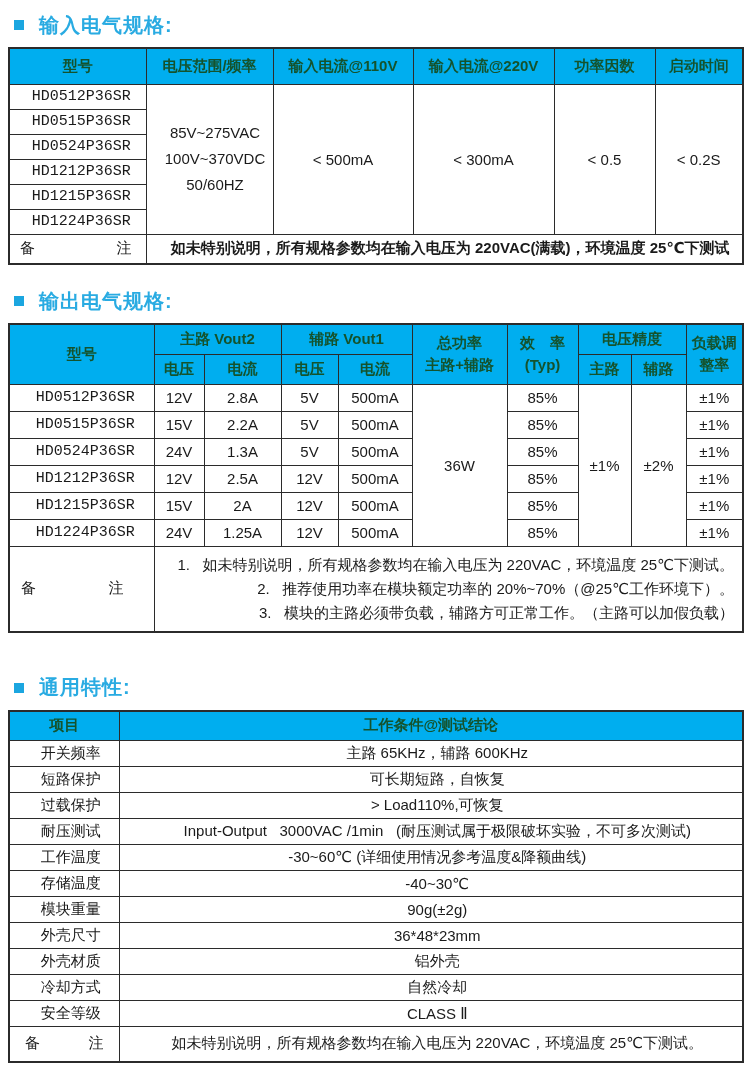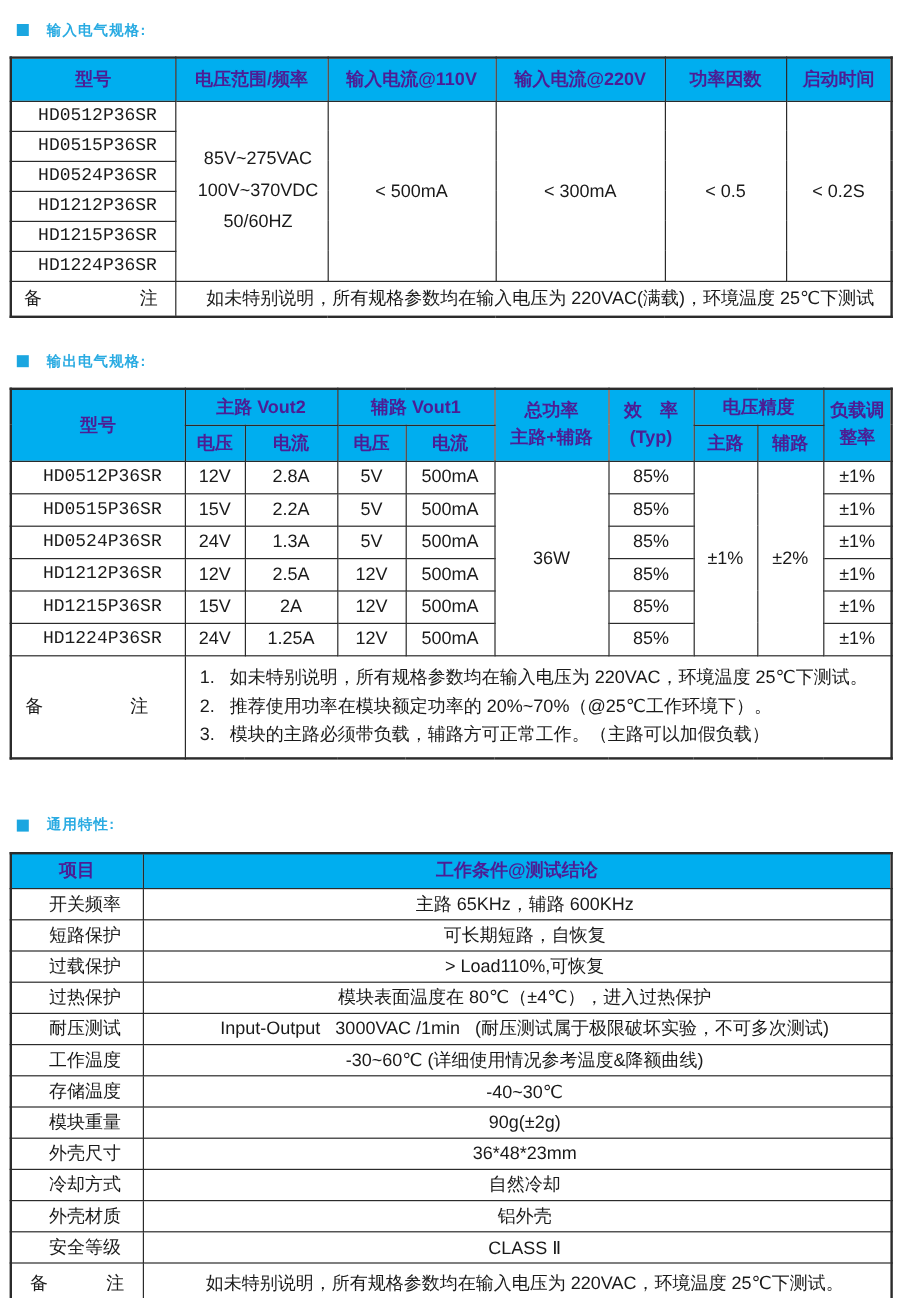--- a/index.html
+++ b/index.html
@@ -21,21 +21,21 @@
     margin-bottom: 11px;
   }
   .section-title .bullet {
     width: 10px; height: 10px;
     background: #1ba6e0;
     margin-right: 15px;
     flex: 0 0 auto;
   }
   .section-title .title-text {
     color: #29abe2;
-    font-size: 12px;
+    font-size: 20px;
     font-weight: bold;
     letter-spacing: 1px;
   }
   .gap-a { margin-top: 6px; }
   .gap-b { margin-top: 25px; }
   .gap-c { margin-top: 44px; }
 
   
   table.spec {
     width: 734px;
@@ -46,25 +46,25 @@
   }
   table.spec th, table.spec td {
     border: 1px solid #2b2b2b;
     text-align: center;
     vertical-align: middle;
     overflow: hidden;
   }
   table.spec th {
     background: #00aeef;
     font-weight: bold;
-    color: #4c1d95;
+    color: #14532d;
   }
   td.left { text-align: left; padding-left: 7px; font-family: Liberation Mono, monospace; }
   td.left12 { text-align: left; padding-left: 13px; }
-  .pre { white-space: pre-wrap; }
+  .pre { white-space: pre-wrap; text-align: right; }
 
   
   .t1 thead tr { height: 36px; }
   .t1 tbody tr { height: 25px; }
   .t1 tr.note-row { height: 30px; }
   .t1 .vr-line { line-height: 26px; padding-left: 11px; }
 
   
   .t2 thead tr { height: 30px; }
   .t2 tbody tr { height: 27px; }
@@ -82,21 +82,21 @@
   .spread {
     display: flex;
     justify-content: space-between;
     align-items: center;
     height: 100%;
   }
   .spread-t1 { padding: 0 14px 0 10px; }
   .spread-t2 { padding: 0 30px 0 11px; }
   .spread-t3 { padding: 0 15px 0 15px; }
 
-  .note-text { text-align: left; padding-left: 12px; }
+  .note-text { text-align: left; padding-left: 12px; font-weight: bold; }
 </style>
 </head>
 <body>
 
 <div class="page">
 
   <div class="section-title gap-a">
     <span class="bullet"></span>
     <span class="title-text">输入电气规格:</span>
   </div>
@@ -303,50 +303,46 @@
       </tr>
       <tr>
         <td class="left12">短路保护</td>
         <td class="left12 pre">可长期短路，自恢复</td>
       </tr>
       <tr>
         <td class="left12">过载保护</td>
         <td class="left12 pre">&gt; Load110%,可恢复</td>
       </tr>
       <tr>
-        <td class="left12">过热保护</td>
-        <td class="left12 pre">模块表面温度在 80℃（±4℃），进入过热保护</td>
-      </tr>
-      <tr>
         <td class="left12">耐压测试</td>
         <td class="left12 pre">Input-Output   3000VAC /1min   (耐压测试属于极限破坏实验，不可多次测试)</td>
       </tr>
       <tr>
         <td class="left12">工作温度</td>
         <td class="left12 pre">-30~60℃ (详细使用情况参考温度&amp;降额曲线)</td>
       </tr>
       <tr>
         <td class="left12">存储温度</td>
         <td class="left12 pre">-40~30℃</td>
       </tr>
       <tr>
         <td class="left12">模块重量</td>
         <td class="left12 pre">90g(±2g)</td>
       </tr>
       <tr>
         <td class="left12">外壳尺寸</td>
         <td class="left12 pre">36*48*23mm</td>
       </tr>
       <tr>
+        <td class="left12">外壳材质</td>
+        <td class="left12 pre">铝外壳</td>
+      </tr>
+      <tr>
         <td class="left12">冷却方式</td>
         <td class="left12 pre">自然冷却</td>
-      </tr>
-      <tr>
-        <td class="left12">外壳材质</td>
-        <td class="left12 pre">铝外壳</td>
       </tr>
       <tr>
         <td class="left12">安全等级</td>
         <td class="left12 pre">CLASS Ⅱ</td>
       </tr>
       <tr class="note-row">
         <td>
           <div class="spread spread-t3">
             <span>备</span>
             <span>注</span>

